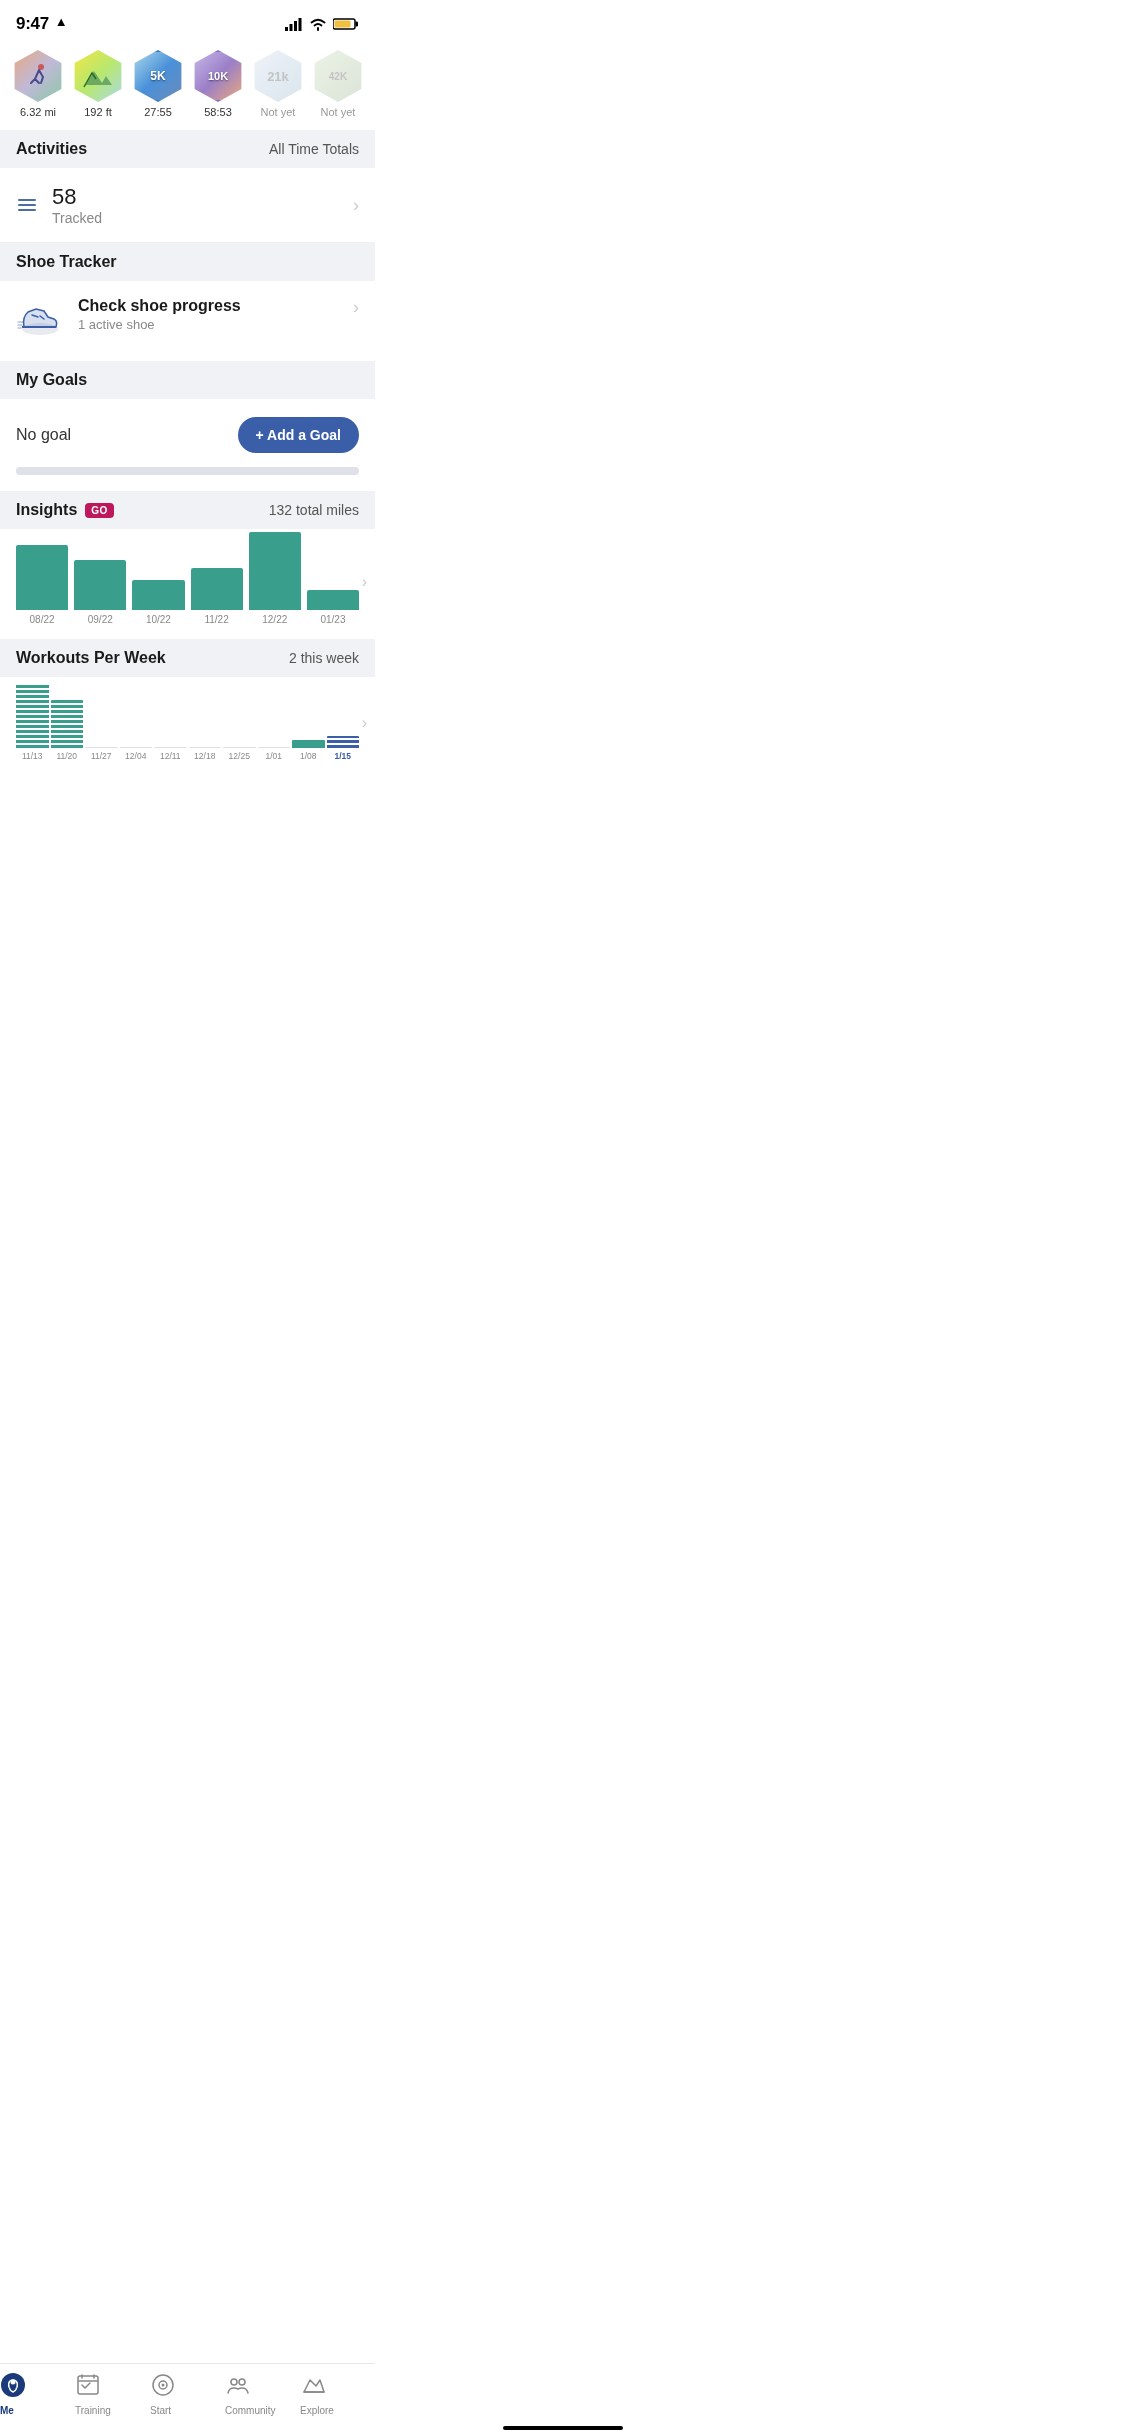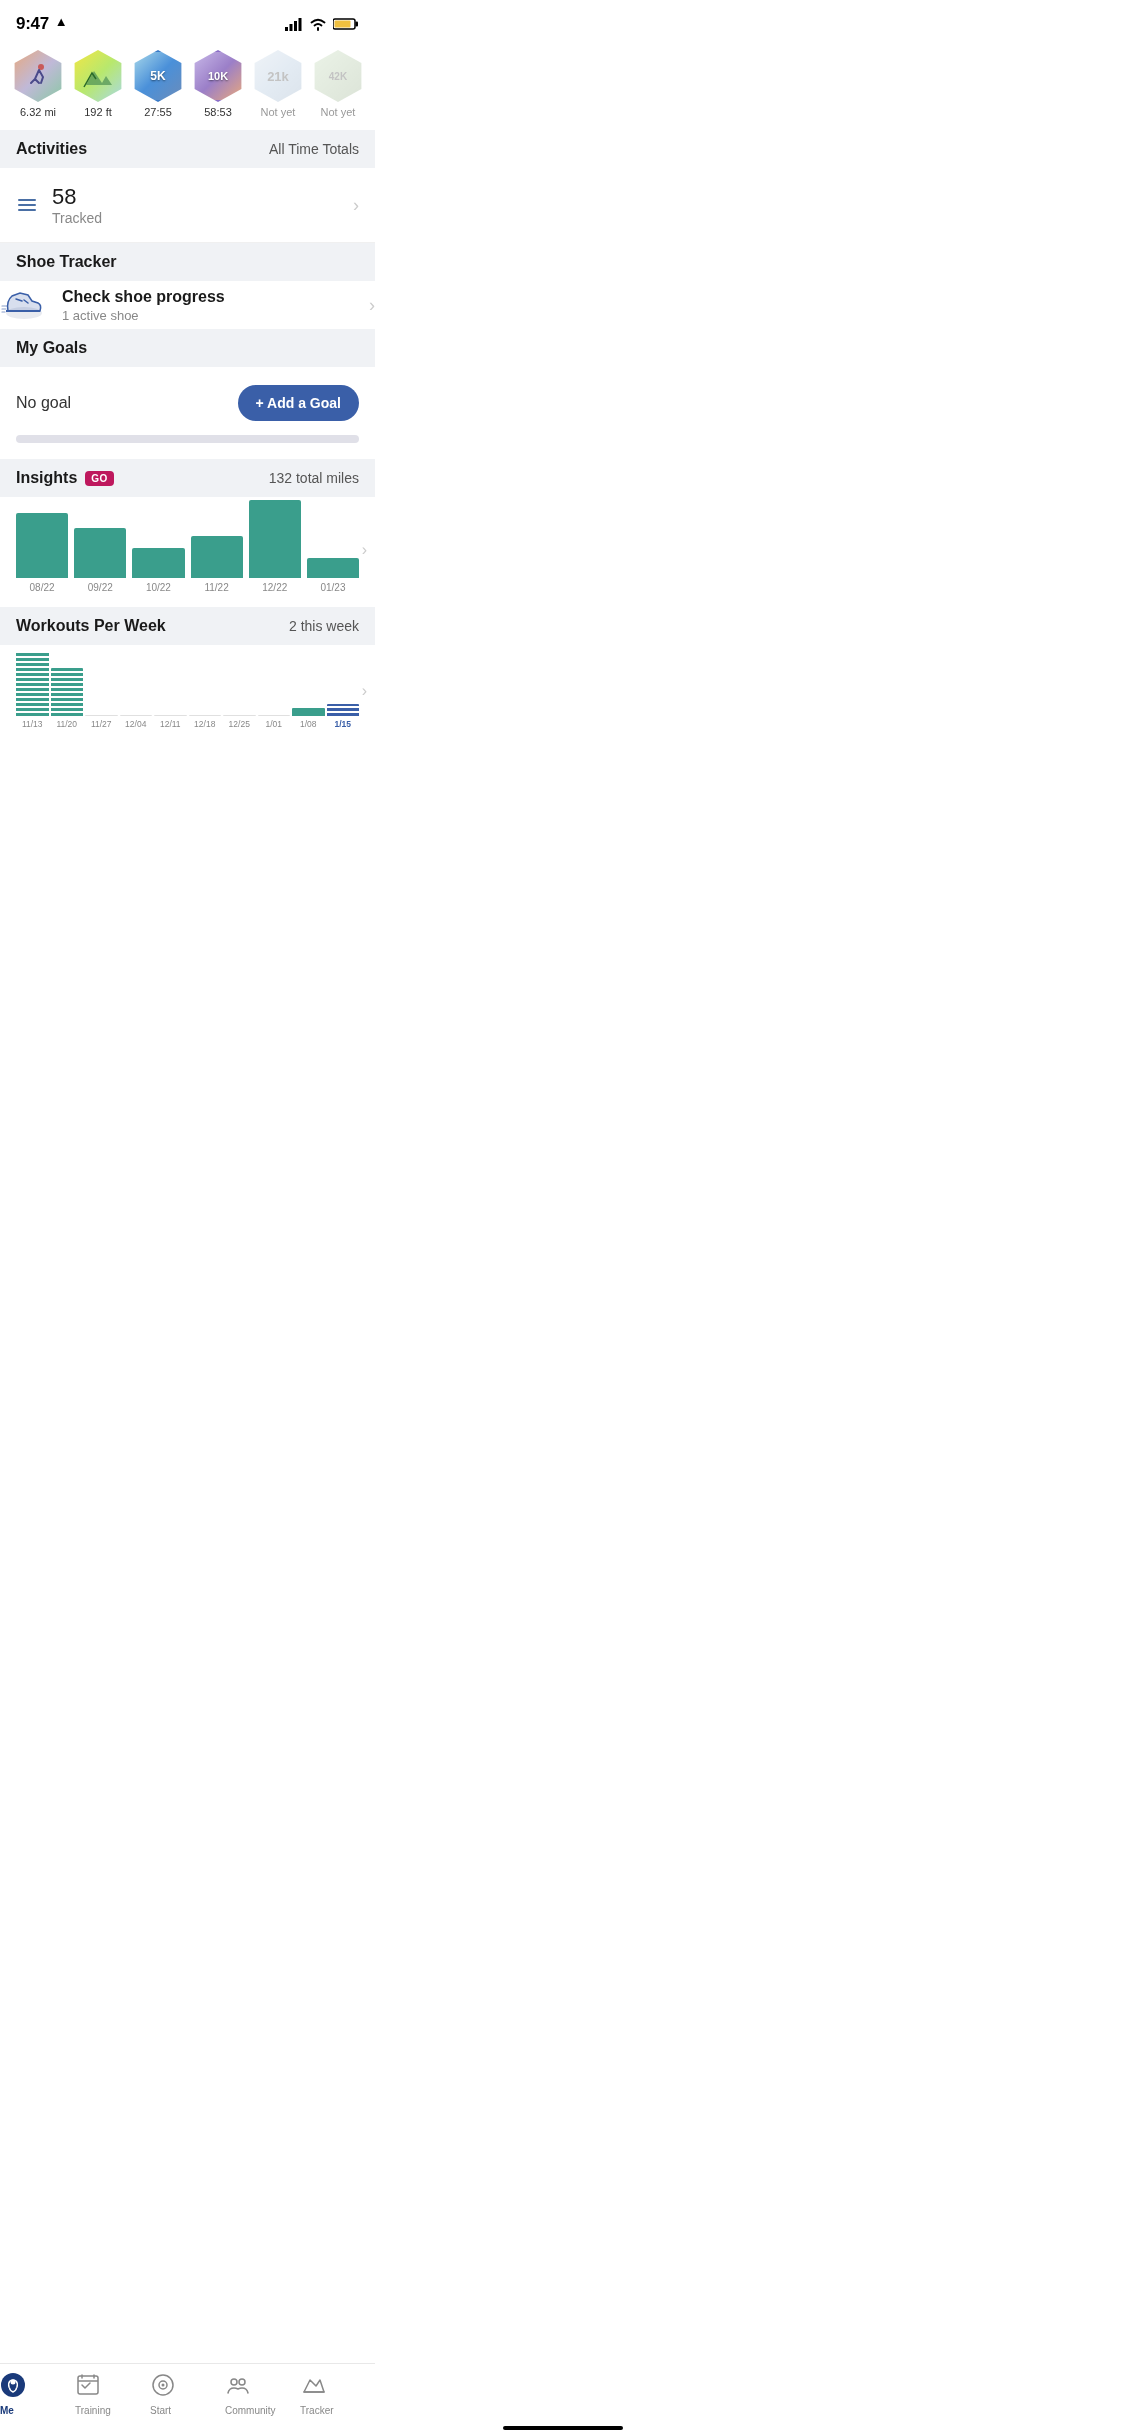--- a/index.html
+++ b/index.html
@@ -123,21 +123,21 @@
       color: #888;
     }
     .chevron {
       color: #ccc;
       font-size: 18px;
     }
 
     
     .shoe-row {
       display: flex;
-      align-items: center;
+      padding: 16px;
       background: #fff;
     }
     .shoe-icon {
       width: 48px;
       height: 48px;
       margin-right: 14px;
     }
     .shoe-title {
       font-size: 16px;
       font-weight: 600;
@@ -656,17 +656,17 @@
     <span class="tab-label">Community</span>
   </div>
 
   <div class="tab-item">
     <div>
       <svg width="26" height="26" viewBox="0 0 26 26" fill="none">
         <path d="M4 20 L10 8 L16 14 L20 8 L24 20 Z" stroke="#888" stroke-width="1.5" fill="none" stroke-linejoin="round"></path>
         <path d="M4 20 L24 20" stroke="#888" stroke-width="1.5" stroke-linecap="round"></path>
       </svg>
     </div>
-    <span class="tab-label">Tracker</span>
+    <span class="tab-label">Explore</span>
   </div>
 </div>
 
 <div class="home-indicator"></div>
 
 </body></html>

